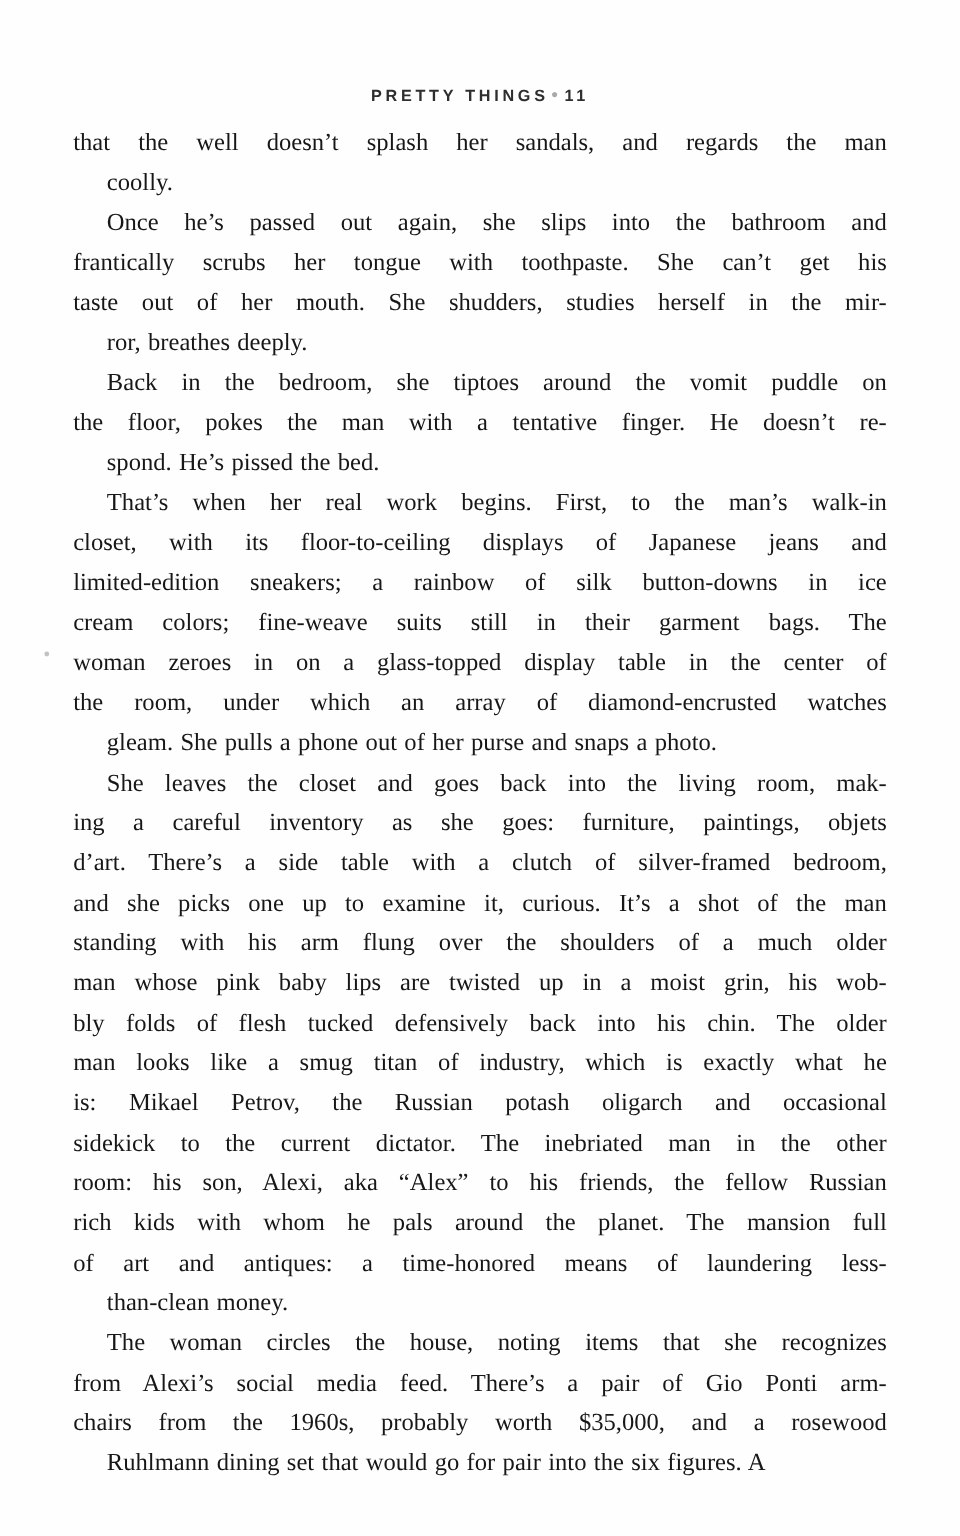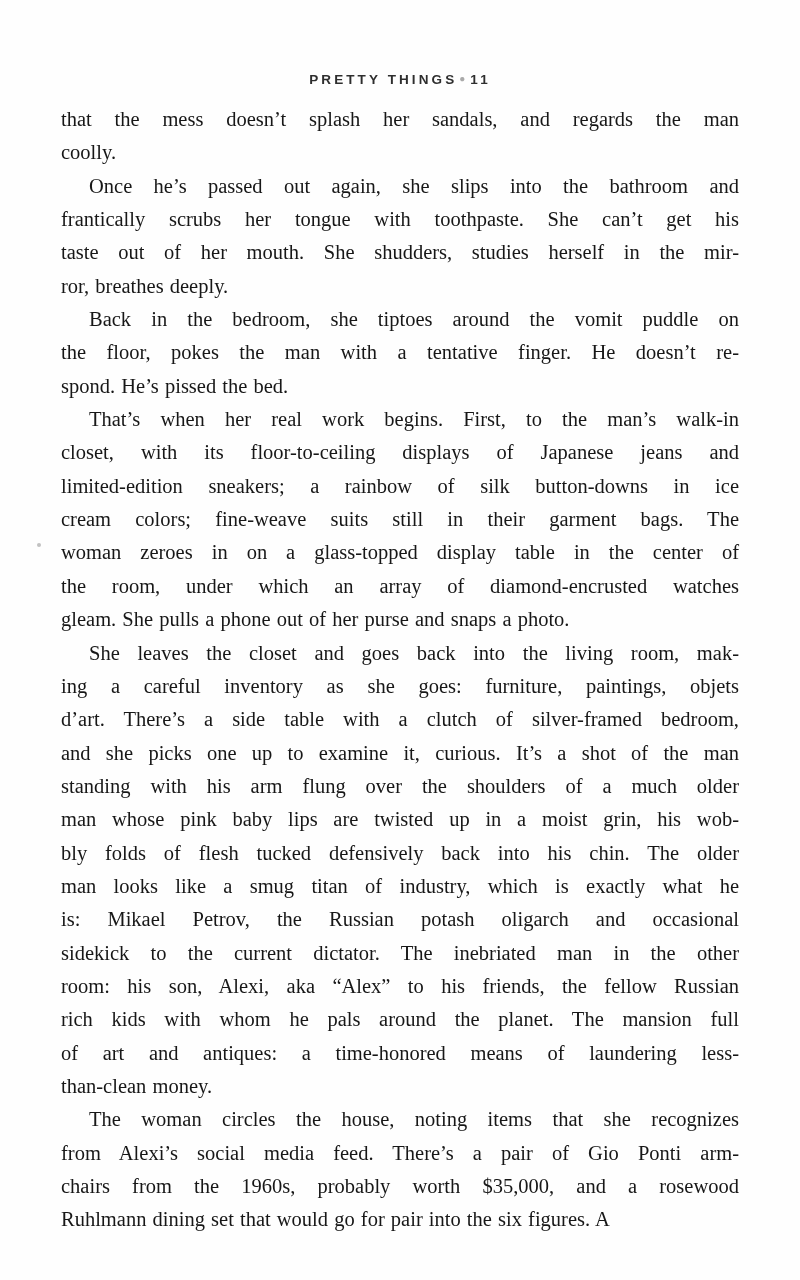--- a/index.html
+++ b/index.html
@@ -43,21 +43,21 @@
     line-height: 33.35px;
   }
   .paragraph { margin: 0; }
   .line {
     text-align: justify;
     text-align-last: justify;
     height: 33.35px;
     overflow: visible;
     word-spacing: 1px;
   }
-  .line.last { text-align-last: left; }
+  .line.last { text-align-last: left; margin-left: 28px; }
   .line.indent { text-indent: 28px; }
   .scan-speck {
     position: absolute;
     left: 37px;
     top: 543px;
     width: 4px;
     height: 4px;
     border-radius: 50%;
     background: #8f8f8f;
     opacity: 0.55;
@@ -65,21 +65,21 @@
 </style>
 </head>
 <body>
 
 <div class="page">
   <div class="running-header">
     <span>PRETTY THINGS</span><span class="bullet">●</span><span>11</span>
   </div>
   <div class="body-text">
       <div class="paragraph">
-        <div class="line">that the mess doesn’t splash her sandals, and regards the man</div>
+        <div class="line">that the well doesn’t splash her sandals, and regards the man</div>
         <div class="line last">coolly.</div>
       </div>
       <div class="paragraph">
         <div class="line indent">Once he’s passed out again, she slips into the bathroom and</div>
         <div class="line">frantically scrubs her tongue with toothpaste. She can’t get his</div>
         <div class="line">taste out of her mouth. She shudders, studies herself in the mir-</div>
         <div class="line last">ror, breathes deeply.</div>
       </div>
       <div class="paragraph">
         <div class="line indent">Back in the bedroom, she tiptoes around the vomit puddle on</div>

